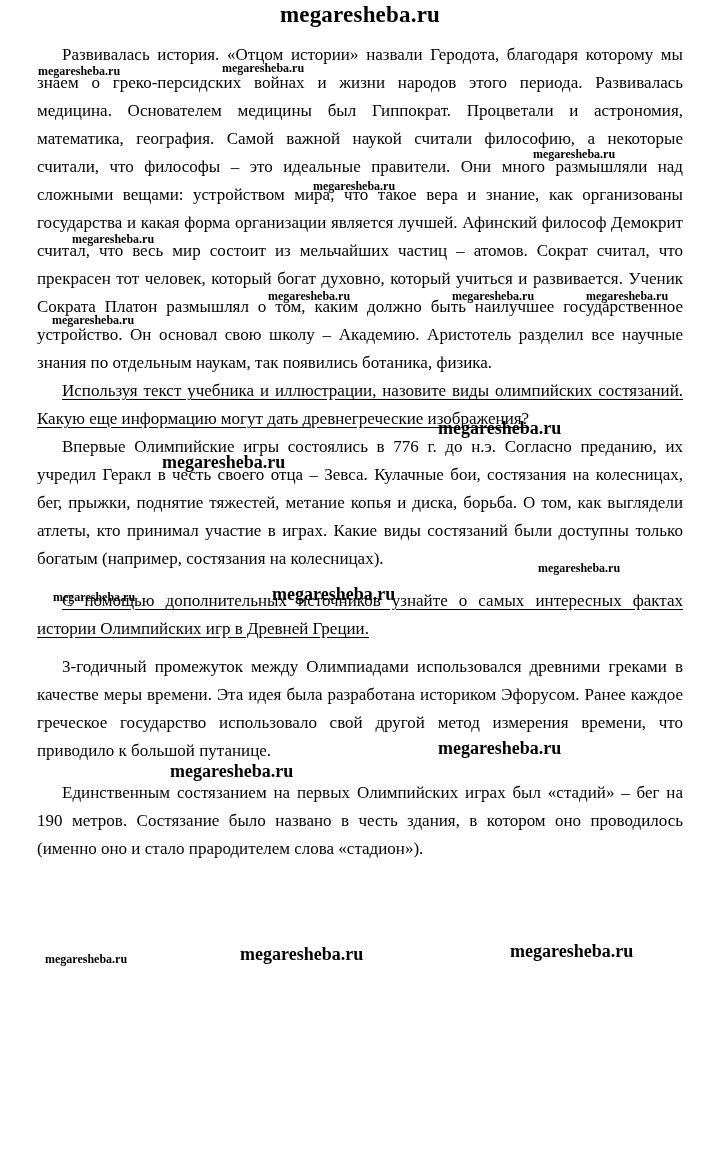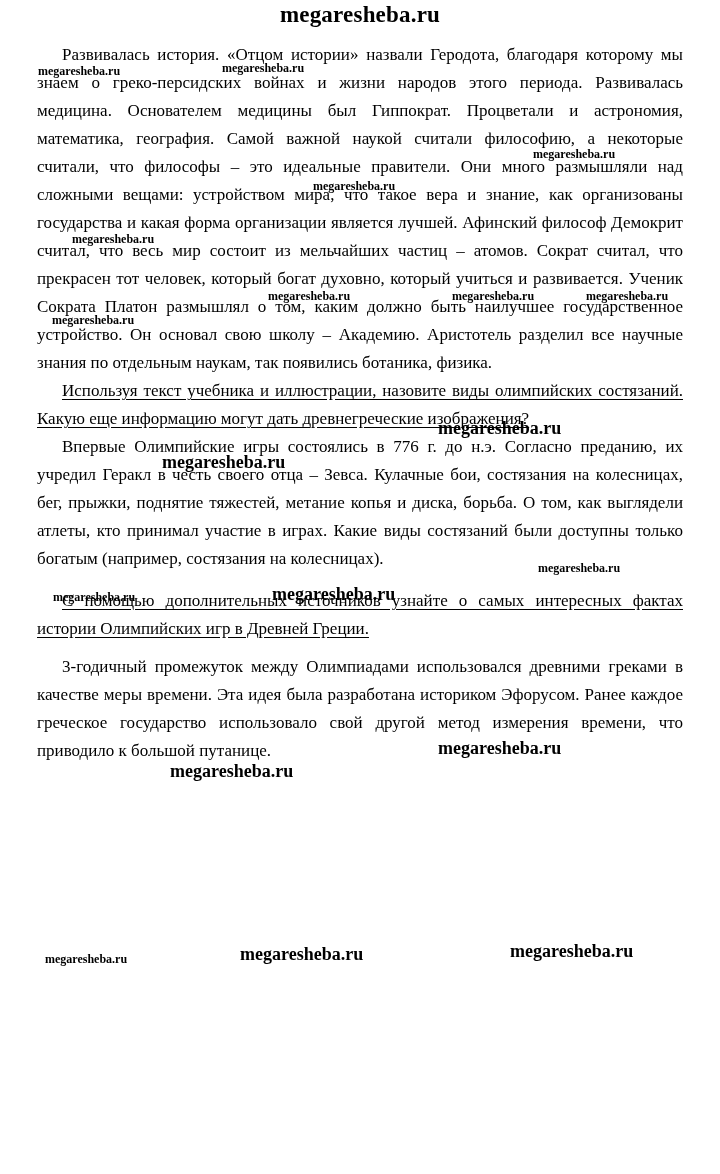--- a/index.html
+++ b/index.html
@@ -82,20 +82,21 @@
     <p class="para para-1">Развивалась история. «Отцом истории» назвали Геродота, благодаря которому мы знаем о греко-персидских войнах и жизни народов этого периода. Развивалась медицина. Основателем медицины был Гиппократ. Процветали и астрономия, математика, география. Самой важной наукой считали философию, а некоторые считали, что философы – это идеальные правители. Они много размышляли над сложными вещами: устройством мира, что такое вера и знание, как организованы государства и какая форма организации является лучшей. Афинский философ Демокрит считал, что весь мир состоит из мельчайших частиц – атомов. Сократ считал, что прекрасен тот человек, который богат духовно, который учиться и развивается. Ученик Сократа Платон размышлял о том, каким должно быть наилучшее государственное устройство. Он основал свою школу – Академию. Аристотель разделил все научные знания по отдельным наукам, так появились ботаника, физика.</p>
 
     <p class="para task task-1">Используя текст учебника и иллюстрации, назовите виды олимпийских состязаний. Какую еще информацию могут дать древнегреческие изображения?</p>
 
     <p class="para para-2">Впервые Олимпийские игры состоялись в 776 г. до н.э. Согласно преданию, их учредил Геракл в честь своего отца – Зевса. Кулачные бои, состязания на колесницах, бег, прыжки, поднятие тяжестей, метание копья и диска, борьба. О том, как выглядели атлеты, кто принимал участие в играх. Какие виды состязаний были доступны только богатым (например, состязания на колесницах).</p>
 
     <p class="para task task-2">С помощью дополнительных источников узнайте о самых интересных фактах истории Олимпийских игр в Древней Греции.</p>
 
     <p class="para para-3">3-годичный промежуток между Олимпиадами использовался древними греками в качестве меры времени. Эта идея была разработана историком Эфорусом. Ранее каждое греческое государство использовало свой другой метод измерения времени, что приводило к большой путанице.</p>
 
+    <p class="para para-4">Единственным состязанием на первых Олимпийских играх был «стадий» – бег на 190 метров. Состязание было названо в честь здания, в котором оно проводилось (именно оно и стало прародителем слова «стадион»).</p>
   </div>
 
   <div id="watermark-layer">
       <span class="wm wm-small" style="left: 38px; top: 64px;">megaresheba.ru</span>
       <span class="wm wm-small" style="left: 222px; top: 61px;">megaresheba.ru</span>
       <span class="wm wm-small" style="left: 533px; top: 147px;">megaresheba.ru</span>
       <span class="wm wm-small" style="left: 313px; top: 179px;">megaresheba.ru</span>
       <span class="wm wm-small" style="left: 72px; top: 232px;">megaresheba.ru</span>
       <span class="wm wm-small" style="left: 268px; top: 289px;">megaresheba.ru</span>
       <span class="wm wm-small" style="left: 452px; top: 289px;">megaresheba.ru</span>

